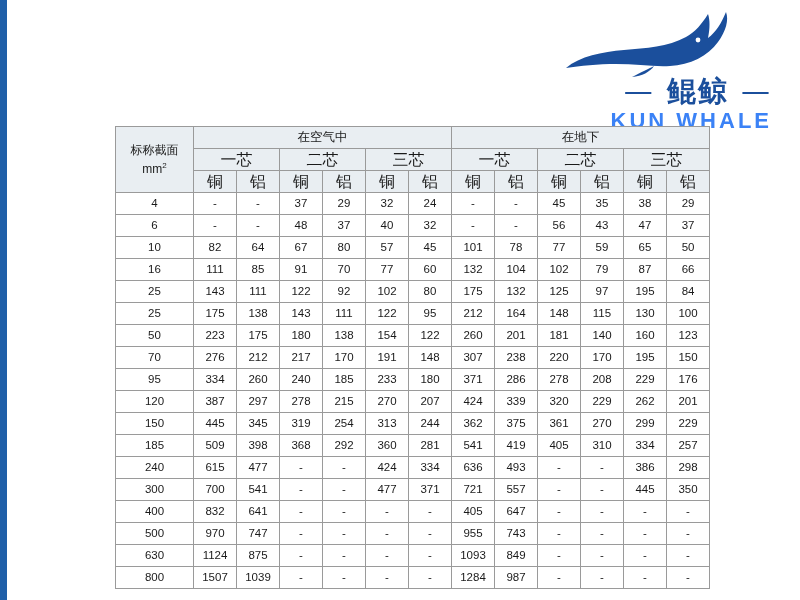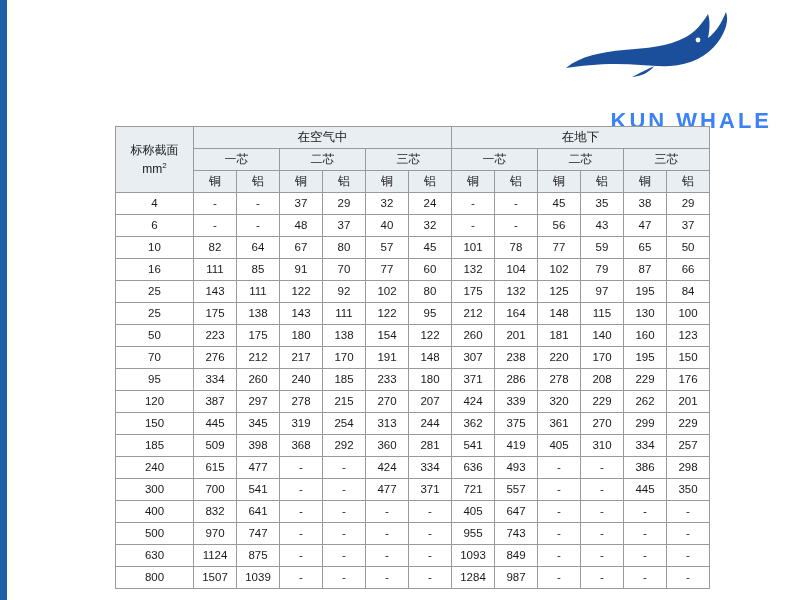--- a/index.html
+++ b/index.html
@@ -80,21 +80,21 @@
     border: 1px solid #9a9a9a;
     text-align: center;
     vertical-align: middle;
     padding: 0;
     height: 21px;
     line-height: 21px;
     font-weight: normal;
   }
   table.data thead th {
     background: #e9eef2;
-    font-size: 12px;
+    font-size: 16px;
   }
   table.data thead th.nominal {
     font-size: 12px;
     line-height: 16px;
     padding: 12px 0;
   }
   table.data thead th.grp {
     font-size: 12.5px;
   }
   table.data tbody td {
@@ -117,20 +117,25 @@
 <body>
 
 <div class="page">
 
   <div class="logo-block">
     <svg class="whale-svg" width="180" height="70" viewBox="0 0 180 70">
       <path d="M168 2 C163 14 158 22 150 28 C152 18 152 10 150 4 C144 14 137 22 128 27 C110 37 88 38 66 40 C44 42 22 46 8 58 C22 56 40 54 58 54 C78 54 96 57 112 56 C132 55 150 46 160 32 C168 21 171 10 168 2 Z" fill="#1b4f9c"></path>
       <circle cx="140" cy="30" r="2.4" fill="#ffffff"></circle>
       <path d="M96 56 C92 62 84 66 74 67 C84 62 90 59 96 56 Z" fill="#1b4f9c"></path>
     </svg>
+    <div class="brand-cn">
+      <span class="dash">—</span>
+      <span>鲲鲸</span>
+      <span class="dash">—</span>
+    </div>
     <div class="brand-en">KUN WHALE</div>
   </div>
 
   <div class="table-wrap">
     <table class="data">
       <colgroup>
         <col class="col-first">
         <col class="col-d">
           <col class="col-d">
           <col class="col-d">

